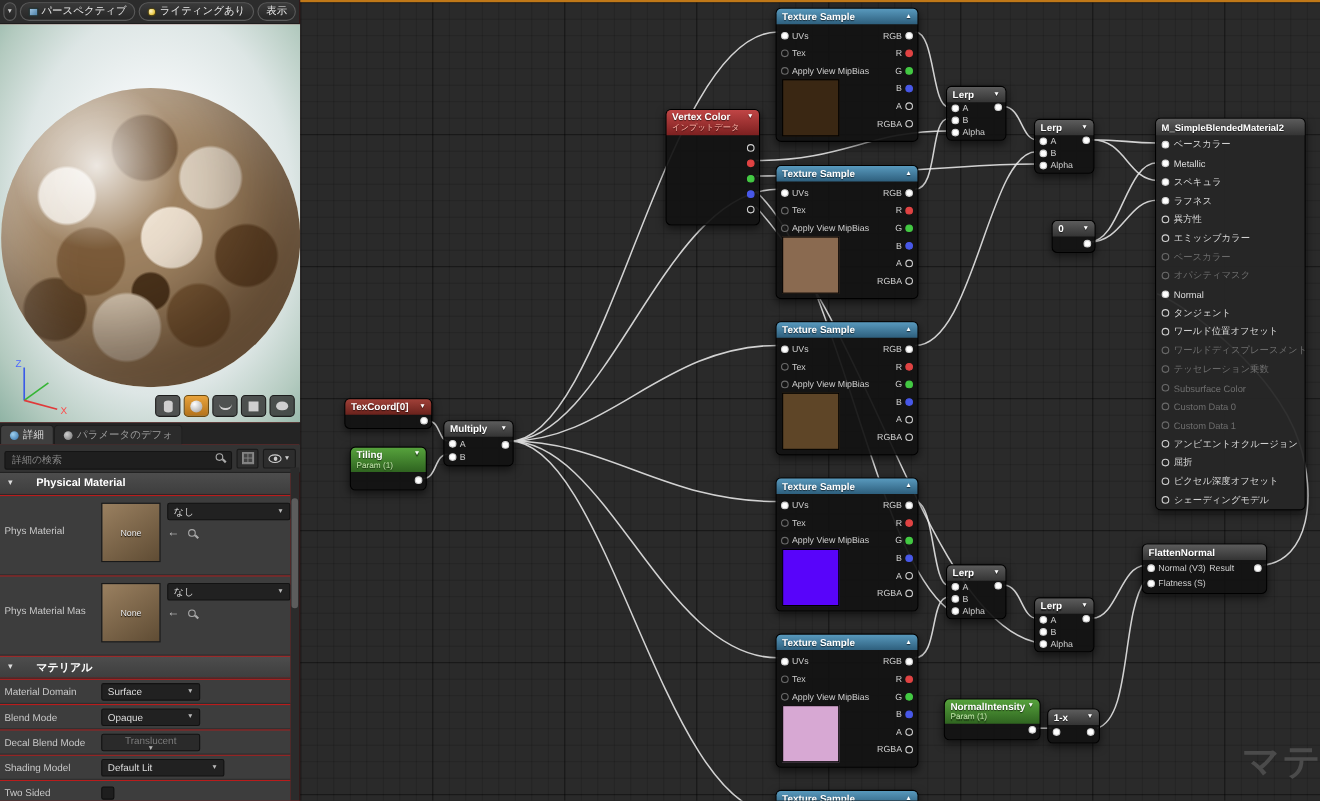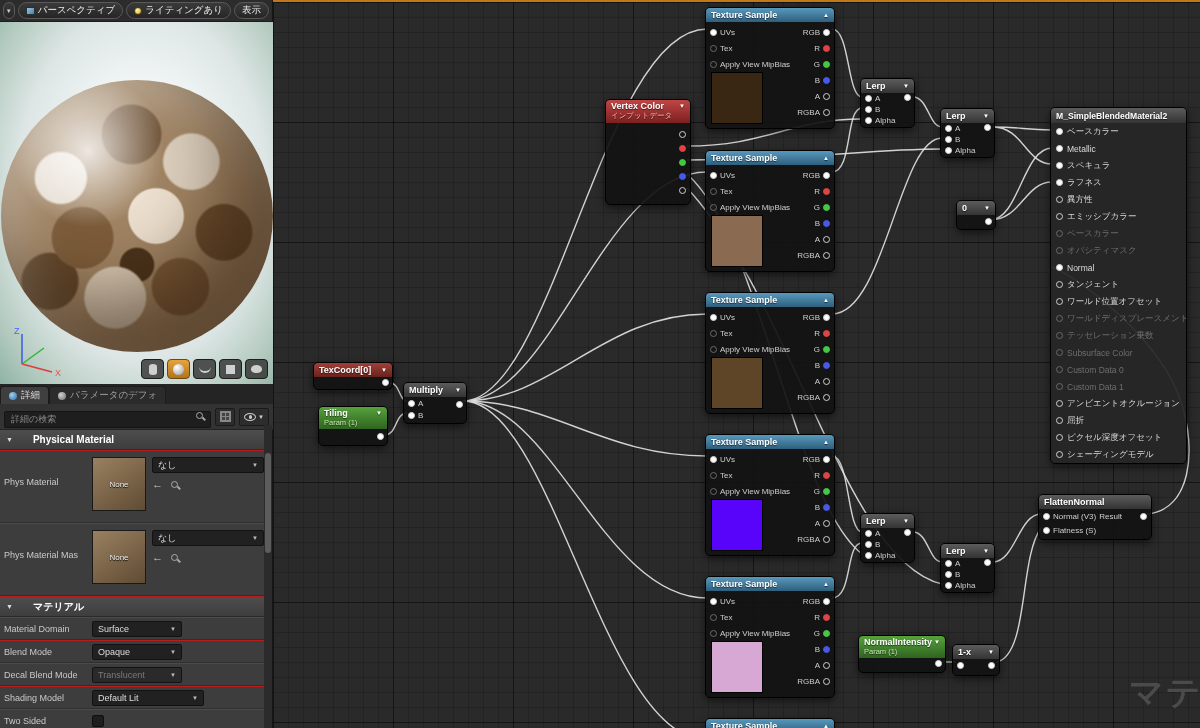--- a/index.html
+++ b/index.html
@@ -66,21 +66,21 @@
 
   .sec-hdr { position:absolute; left:0; width:264px; height:20px; background:linear-gradient(#4d4d4d,#3e3e3e); border-bottom:1px solid #2a2a2a; color:#fff; font-size:10px; font-weight:bold; display:flex; align-items:center; gap:20px; padding:0 6px; }
   .sec-tri { font-size:7px; color:#ddd; }
 
   .prop-block { position:absolute; left:0; width:264px; background:#3d3d3d; border-bottom:1px solid #2f2f2f; display:flex; }
   .prop-label { width:92px; padding:6px 4px; color:#c9c9c9; font-size:9px; overflow:hidden; white-space:nowrap; }
   .thumb { width:54px; height:54px; margin:6px 6px 6px 0; border:1px solid #191919; background:linear-gradient(145deg,#9a8060,#5f4c34); color:#eee; font-size:8px; display:flex; align-items:center; justify-content:center; text-shadow:0 1px 1px #000; }
   .prop-right { flex:1; padding:6px 0 0 0;text-align:right; }
   .dropdown { height:16px; background:#212121; border:1px solid #121212; border-radius:2px; color:#ddd; font-size:9px; display:flex; align-items:center; justify-content:space-between; padding:0 5px; }
   .dropdown .dd-caret { font-size:6px; color:#bbb; }
-  .dropdown.disabled { color:#7b7b7b; background:#2a2a2a; }
+  .dropdown.disabled { color:#7b7b7b; background:#2a2a2a;flex-direction:column; }
   .mini-icons { display:flex; gap:8px; align-items:center; margin-top:6px; }
   .arrow-glyph { color:#ccc; font-size:11px; line-height:10px; }
 
   .prop-row { position:absolute; left:0; width:264px; height:22px; background:#3d3d3d; border-bottom:1px solid #2f2f2f; display:flex; align-items:center; }
   .prop-row .prop-label { padding:0 4px; }
   .prop-row .dropdown { width:90px; }
   .prop-row .dropdown.wide { width:112px; }
   .checkbox { width:12px; height:12px; background:#1e1e1e; border:1px solid #0f0f0f; border-radius:2px; }
 
   .vscroll { position:absolute; right:0; top:425px; width:8px; height:303px; background:#2b2b2b; }

